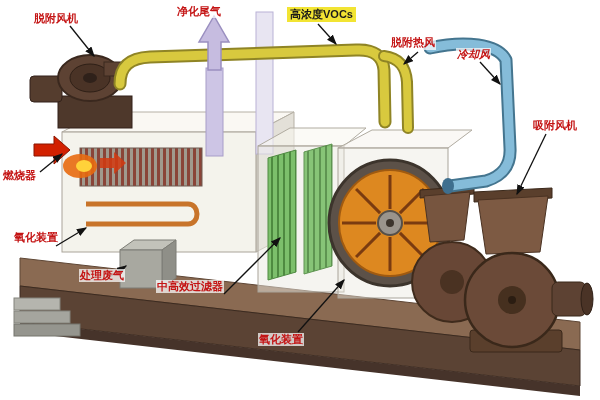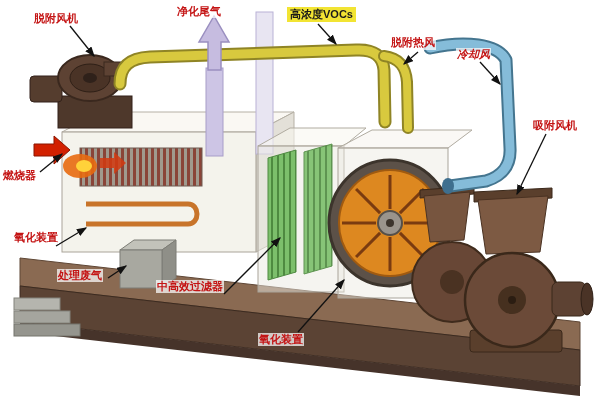--- a/index.html
+++ b/index.html
@@ -145,17 +145,17 @@
   </svg>
 
   <div class="label" style="left:33px;top:12px;">脱附风机</div>
   <div class="label" style="left:176px;top:5px;">净化尾气</div>
   <div class="label hl" style="left:287px;top:7px;">高浓度VOCs</div>
   <div class="label" style="left:390px;top:37px;font-family:Liberation Mono, monospace;">脱附热风</div>
   <div class="label" style="left:456px;top:48px;font-style:italic;">冷却风</div>
   <div class="label" style="left:532px;top:119px;">吸附风机</div>
   <div class="label" style="left:2px;top:169px;">燃烧器</div>
   <div class="label" style="left:13px;top:231px;">氧化装置</div>
-  <div class="label" style="left:57px;top:269px;">处理废气</div>
+  <div class="label" style="left:79px;top:269px;">处理废气</div>
   <div class="label" style="left:156px;top:280px;">中高效过滤器</div>
   <div class="label" style="left:258px;top:333px;">氧化装置</div>
 
 </div>
 
 </body></html>

